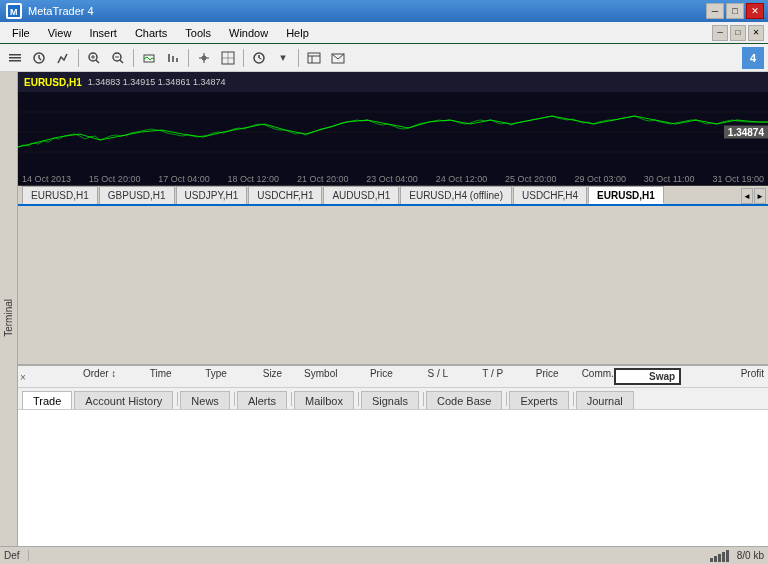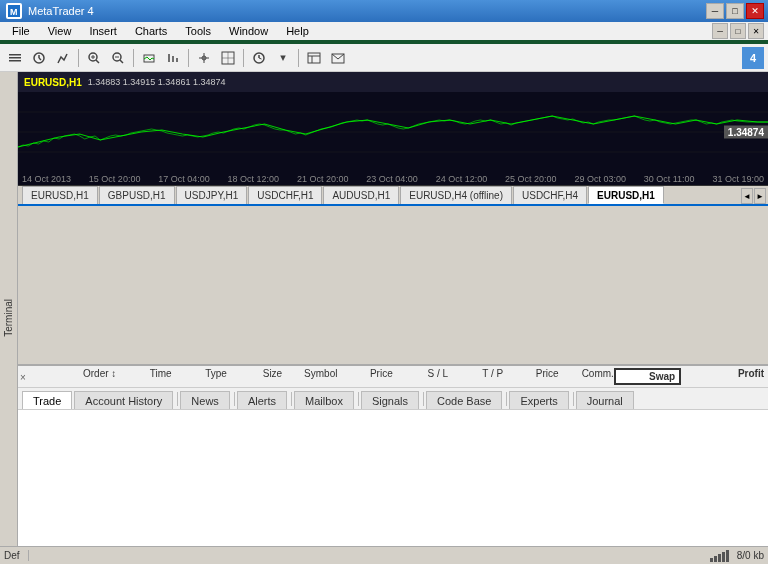--- a/index.html
+++ b/index.html
@@ -60,21 +60,21 @@
     }
     .tb-btn.close { background: #cc2222; color: white; border-color: #aa0000; }
 
     
     .menu-bar {
       height: 22px;
       background: #f0f0f0;
       display: flex;
       align-items: center;
       padding: 0 4px;
-      border-bottom: 4px solid #14532d;
+      border-bottom: 1px solid #14532d;
       gap: 2px;
     }
     .menu-item {
       padding: 2px 8px;
       font-size: 11px;
       cursor: pointer;
       color: #000;
     }
     .menu-bar-right {
       margin-left: auto;
@@ -558,21 +558,21 @@
       <div class="trade-col">Time</div>
       <div class="trade-col">Type</div>
       <div class="trade-col">Size</div>
       <div class="trade-col">Symbol</div>
       <div class="trade-col">Price</div>
       <div class="trade-col">S / L</div>
       <div class="trade-col">T / P</div>
       <div class="trade-col">Price</div>
       <div class="trade-col">Comm.</div>
       <div class="trade-col swap-col">Swap</div>
-      <div class="trade-col profit-col" style="font-weight:bold;">Profit</div>
+      <div class="trade-col profit-col" style="font-weight:normal;">Profit</div>
     </div>
   </div>
 
 
   <div class="terminal-tabs">
     <div class="terminal-tab active">Trade</div>
     <div class="terminal-tab">Account History</div>
     <div class="terminal-tab-sep"></div>
     <div class="terminal-tab">News</div>
     <div class="terminal-tab-sep"></div>

